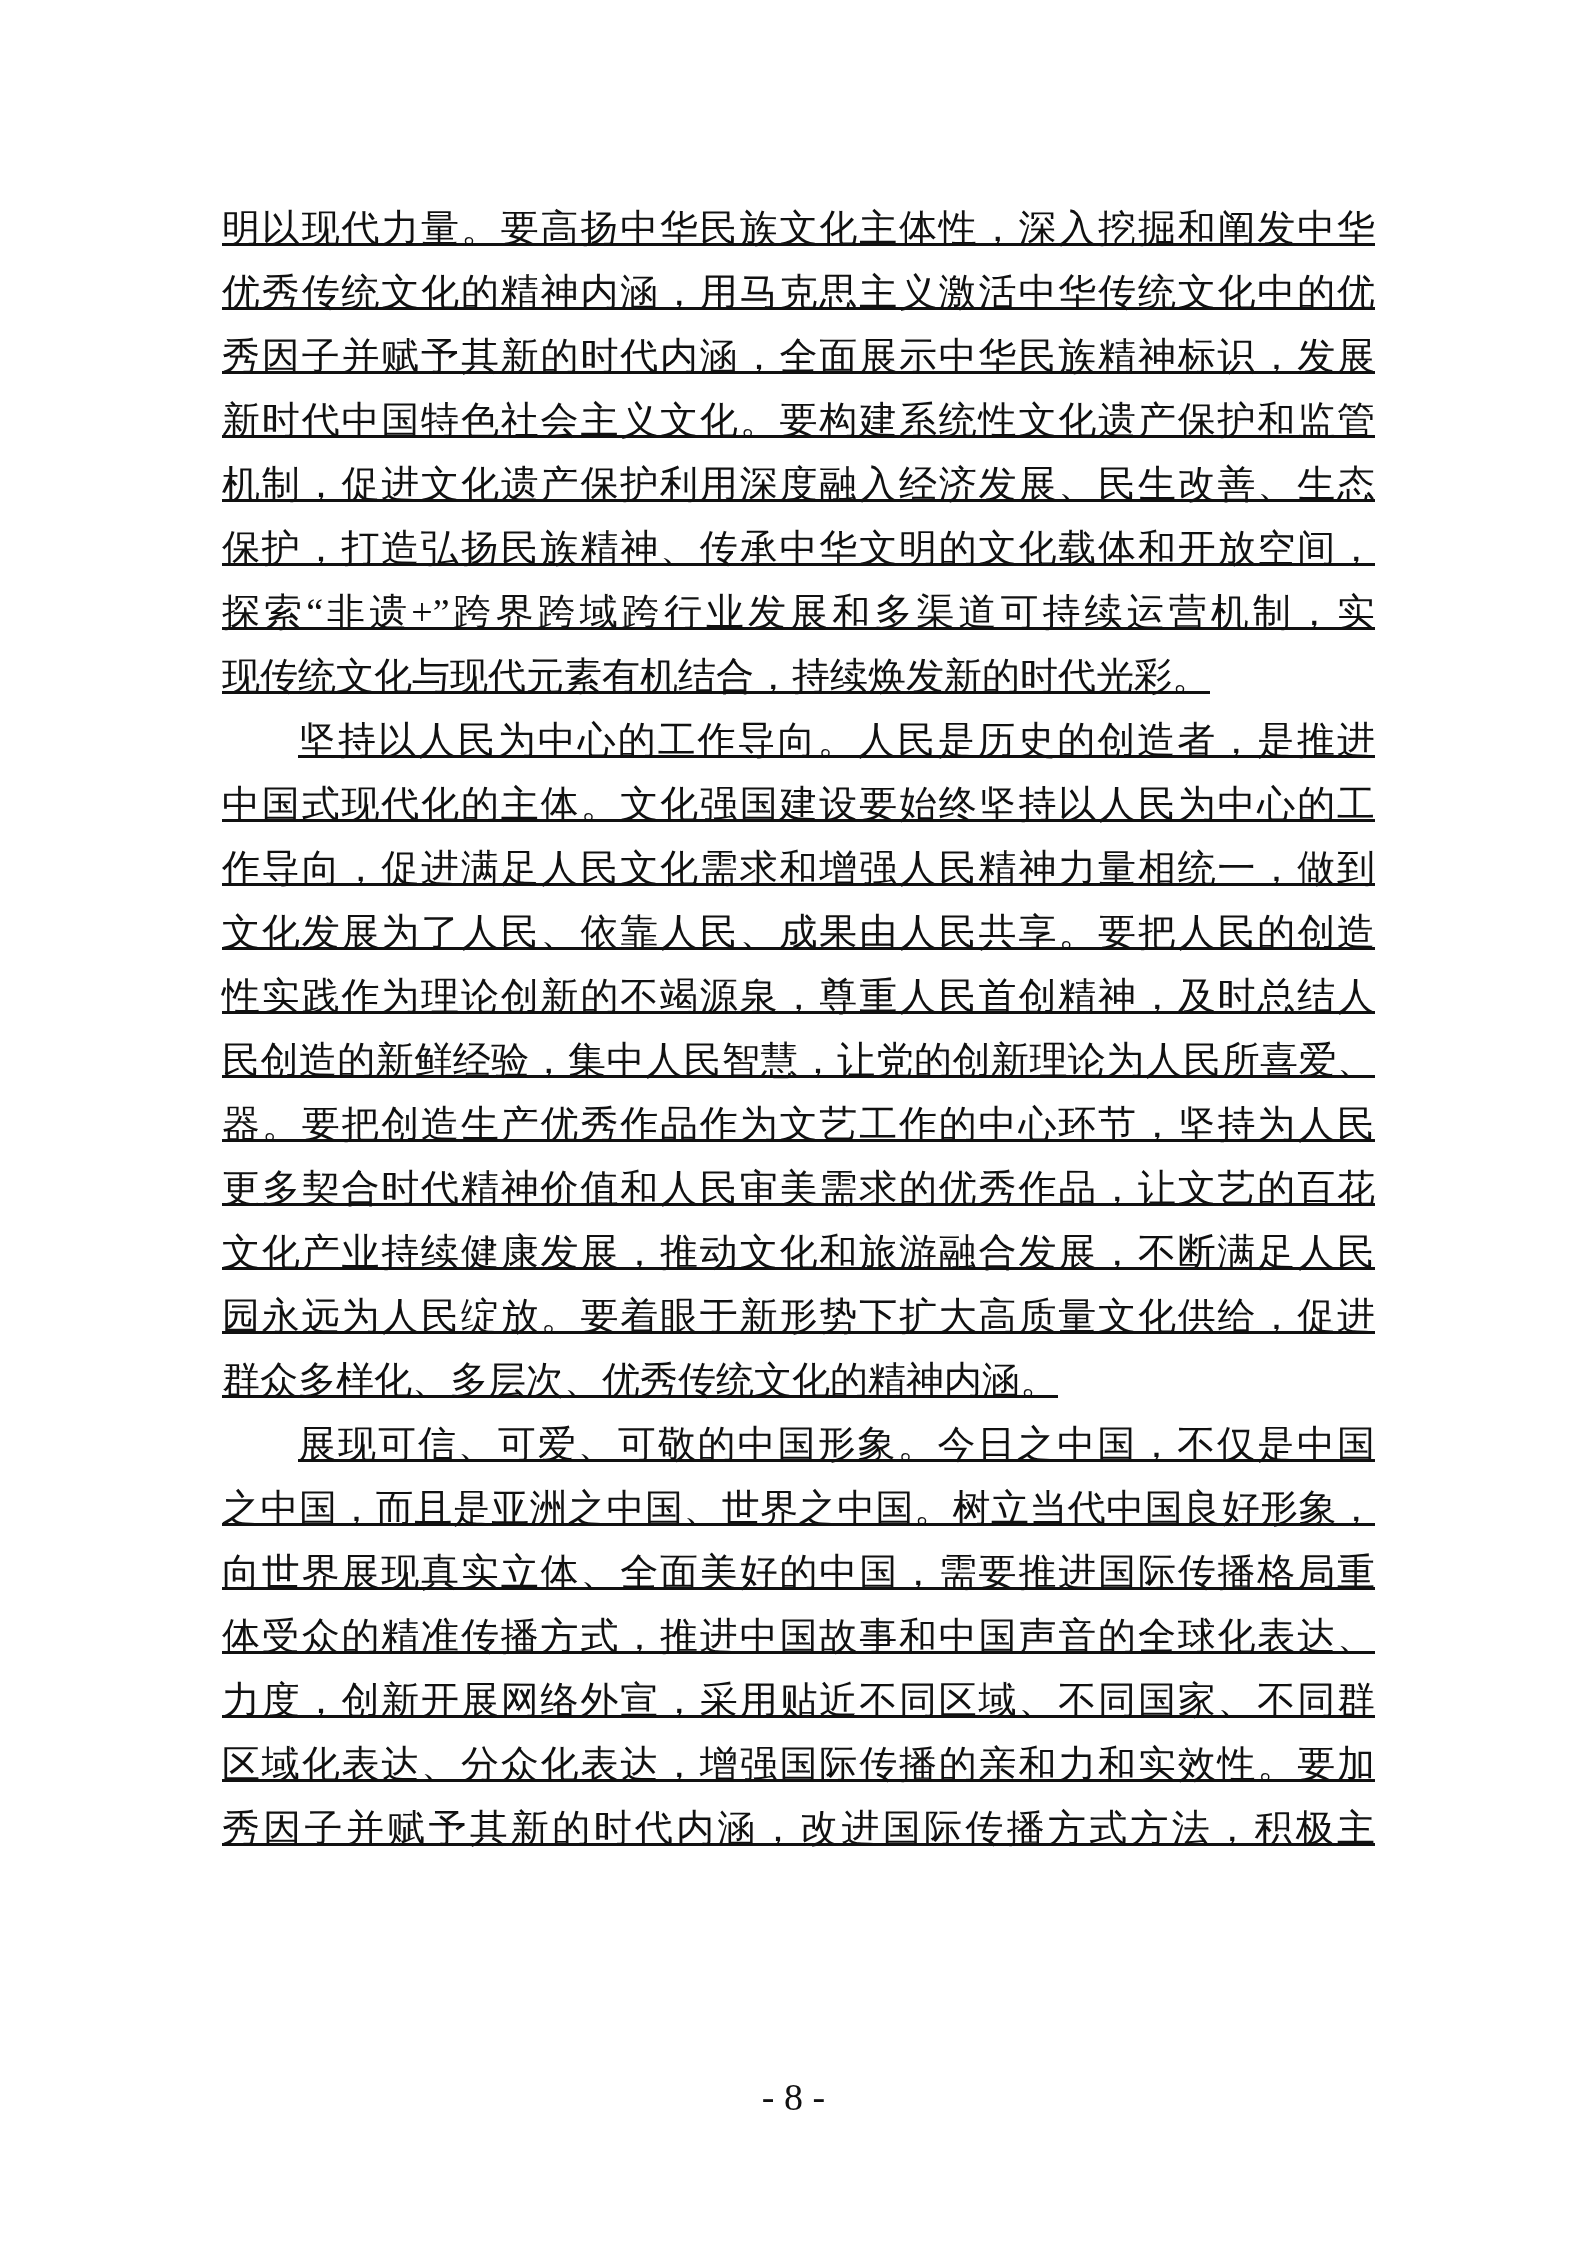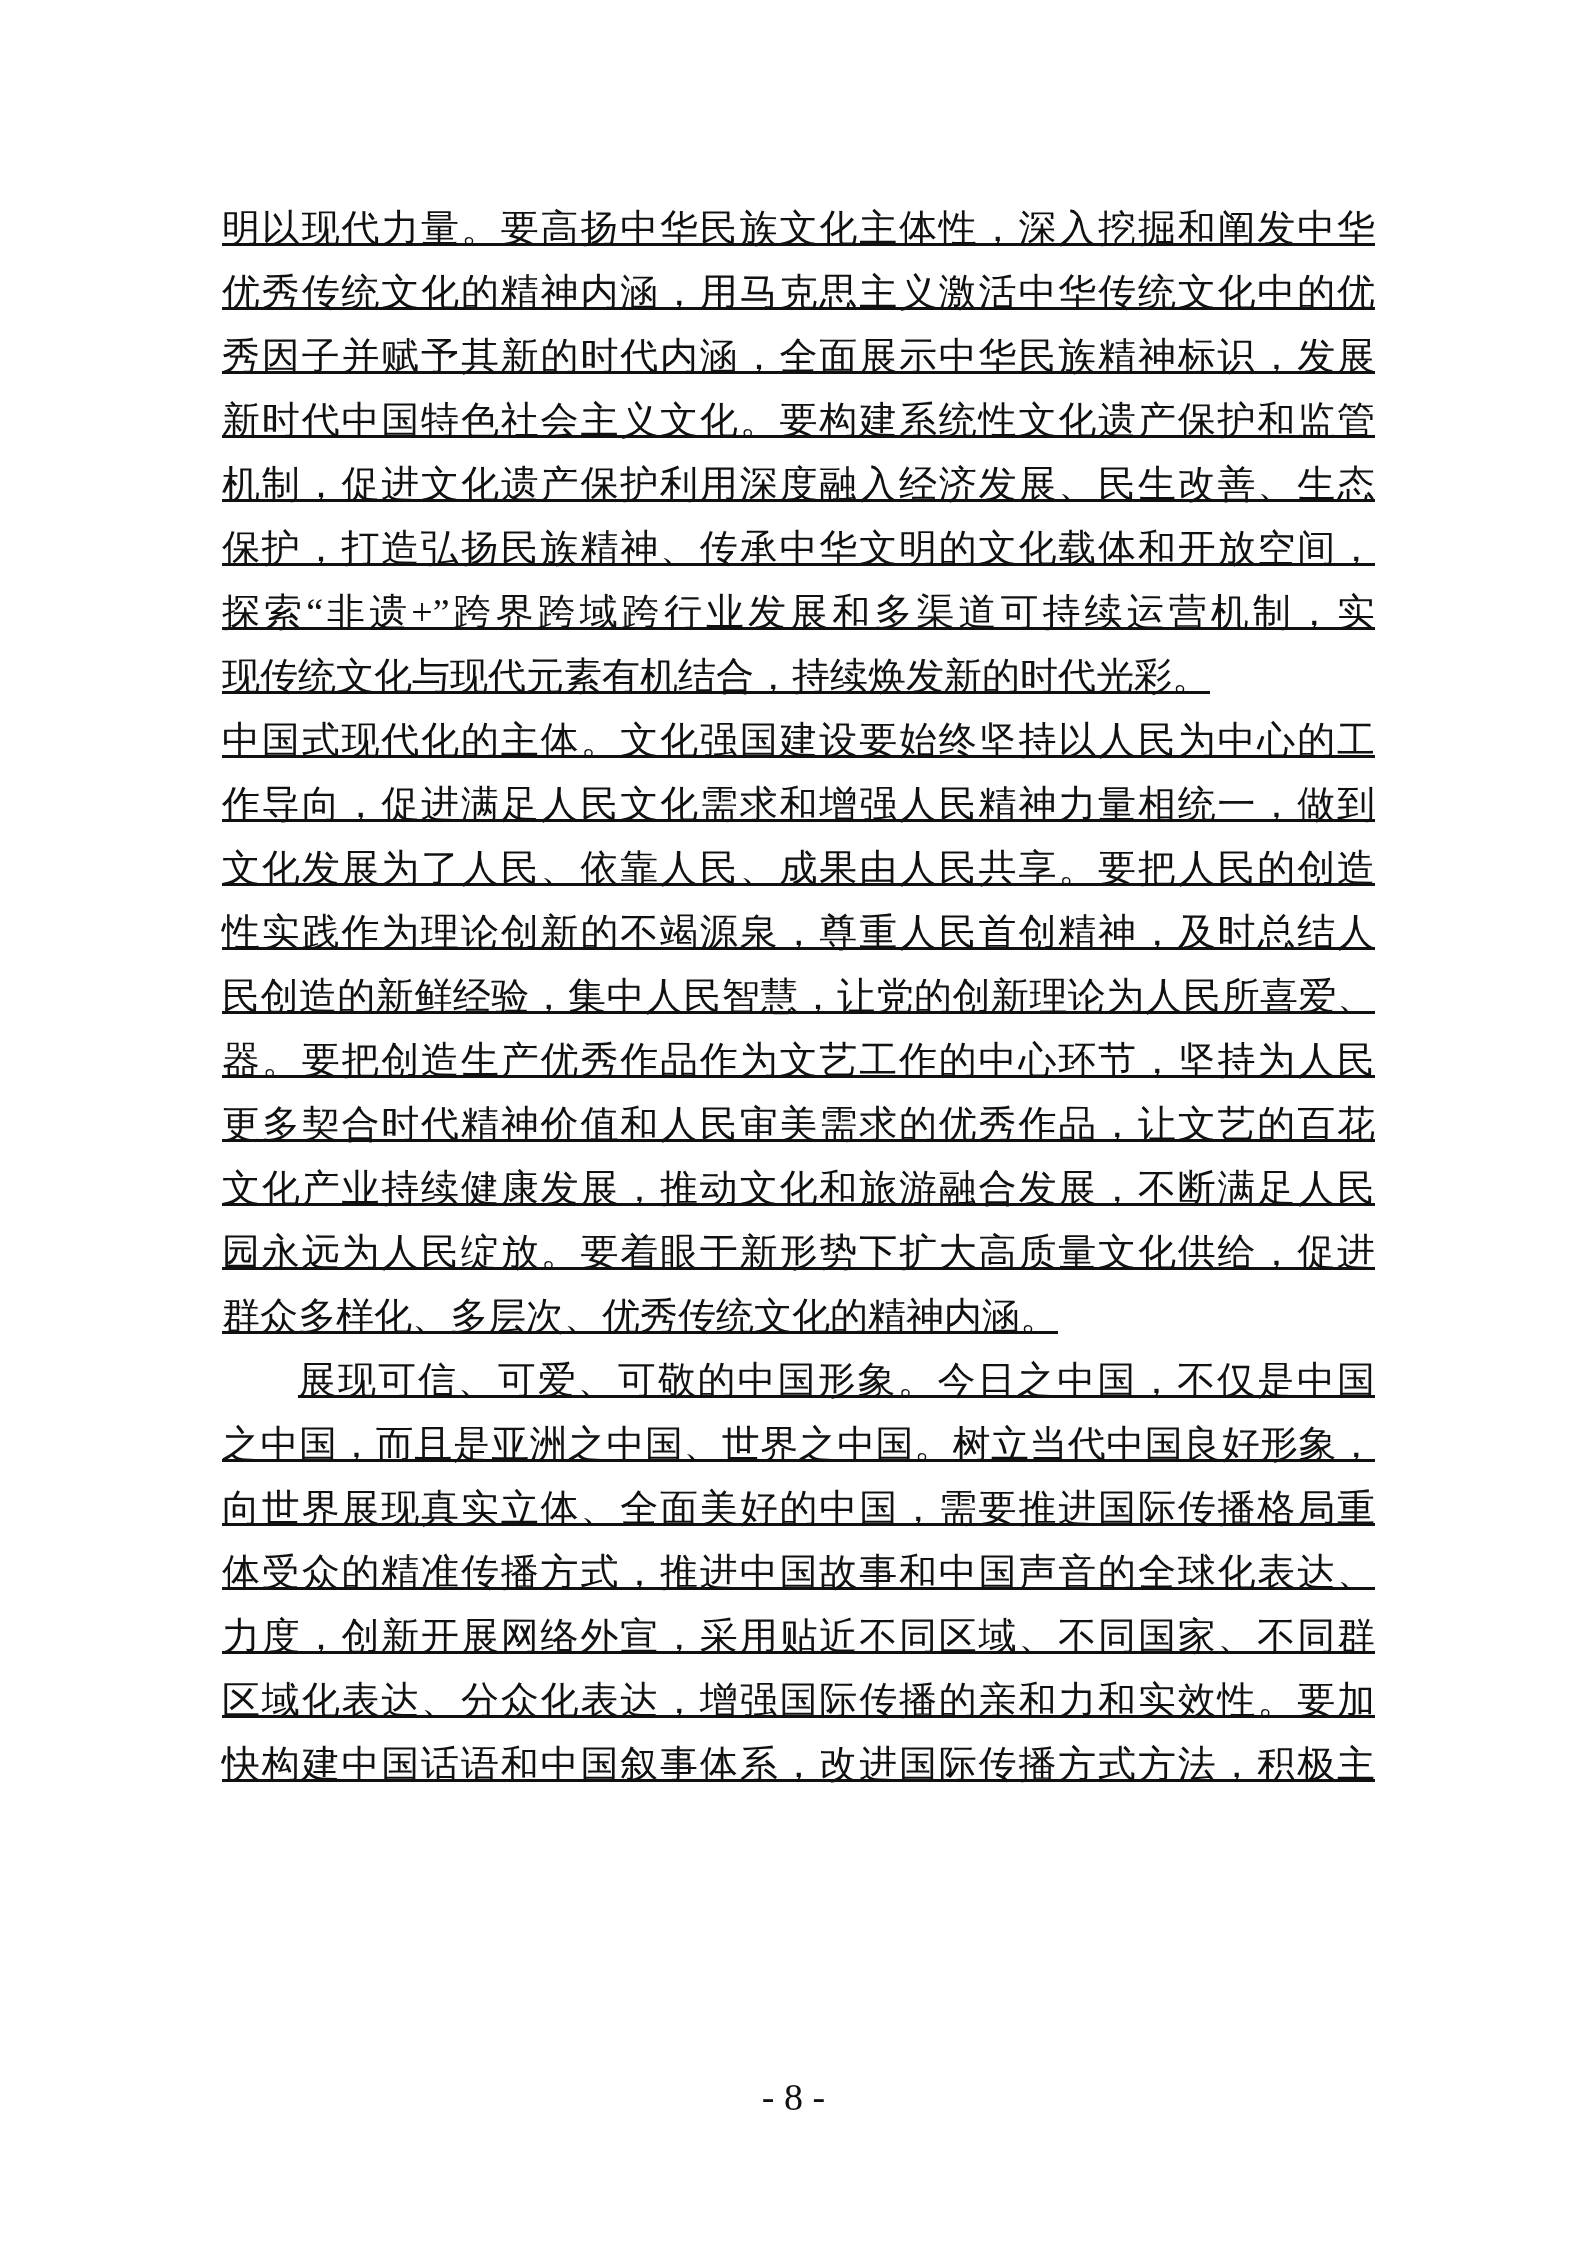--- a/index.html
+++ b/index.html
@@ -70,37 +70,38 @@
         <div class="line fill">明以现代力量。要高扬中华民族文化主体性，深入挖掘和阐发中华</div>
         <div class="line fill">优秀传统文化的精神内涵，用马克思主义激活中华传统文化中的优</div>
         <div class="line fill">秀因子并赋予其新的时代内涵，全面展示中华民族精神标识，发展</div>
         <div class="line fill">新时代中国特色社会主义文化。要构建系统性文化遗产保护和监管</div>
         <div class="line fill">机制，促进文化遗产保护利用深度融入经济发展、民生改善、生态</div>
         <div class="line fill">保护，打造弘扬民族精神、传承中华文明的文化载体和开放空间，</div>
         <div class="line fill">探索“非遗+”跨界跨域跨行业发展和多渠道可持续运营机制，实</div>
         <div class="line">现传统文化与现代元素有机结合，持续焕发新的时代光彩。</div>
       </div>
       <div class="paragraph">
+        <div class="line indent fill">坚持以人民为中心的工作导向。人民是历史的创造者，是推进</div>
         <div class="line fill">中国式现代化的主体。文化强国建设要始终坚持以人民为中心的工</div>
         <div class="line fill">作导向，促进满足人民文化需求和增强人民精神力量相统一，做到</div>
         <div class="line fill">文化发展为了人民、依靠人民、成果由人民共享。要把人民的创造</div>
         <div class="line fill">性实践作为理论创新的不竭源泉，尊重人民首创精神，及时总结人</div>
         <div class="line fill">民创造的新鲜经验，集中人民智慧，让党的创新理论为人民所喜爱、</div>
         <div class="line fill">器。要把创造生产优秀作品作为文艺工作的中心环节，坚持为人民</div>
         <div class="line fill">更多契合时代精神价值和人民审美需求的优秀作品，让文艺的百花</div>
         <div class="line fill">文化产业持续健康发展，推动文化和旅游融合发展，不断满足人民</div>
         <div class="line fill">园永远为人民绽放。要着眼于新形势下扩大高质量文化供给，促进</div>
         <div class="line">群众多样化、多层次、优秀传统文化的精神内涵。</div>
       </div>
       <div class="paragraph">
         <div class="line indent fill">展现可信、可爱、可敬的中国形象。今日之中国，不仅是中国</div>
         <div class="line fill">之中国，而且是亚洲之中国、世界之中国。树立当代中国良好形象，</div>
         <div class="line fill">向世界展现真实立体、全面美好的中国，需要推进国际传播格局重</div>
         <div class="line fill">体受众的精准传播方式，推进中国故事和中国声音的全球化表达、</div>
         <div class="line fill">力度，创新开展网络外宣，采用贴近不同区域、不同国家、不同群</div>
         <div class="line fill">区域化表达、分众化表达，增强国际传播的亲和力和实效性。要加</div>
-        <div class="line fill">快构建中国话语和中国叙事体系，改进国际传播方式方法，积极主</div>
+        <div class="line fill">秀因子并赋予其新的时代内涵，改进国际传播方式方法，积极主</div>
       </div>
     </main>
   <footer class="page-footer">
     <span>- 8 -</span>
   </footer>
 </div>
 
 </body></html>

